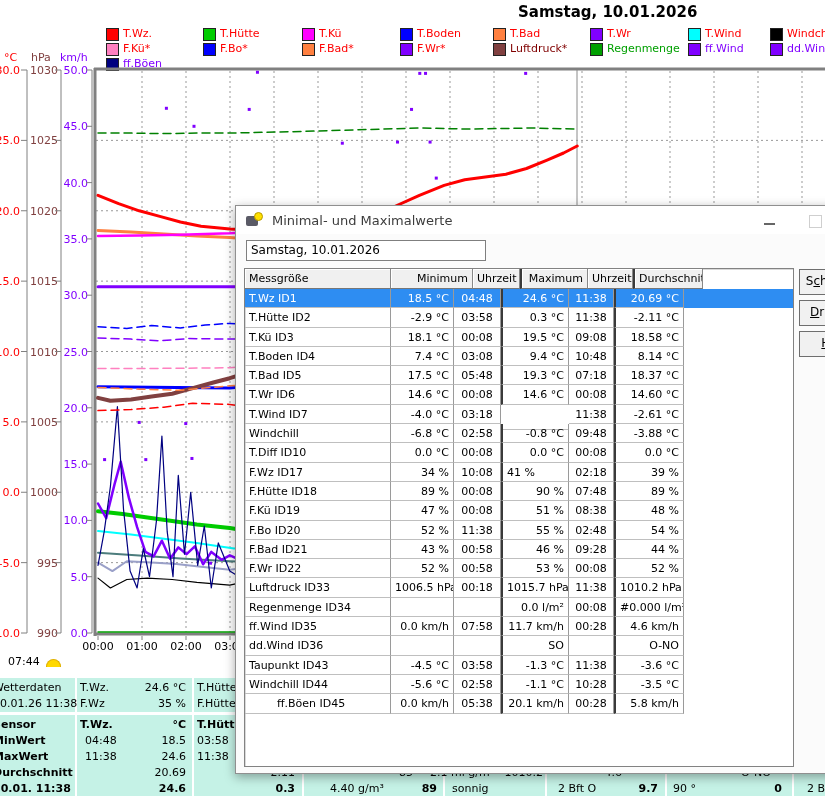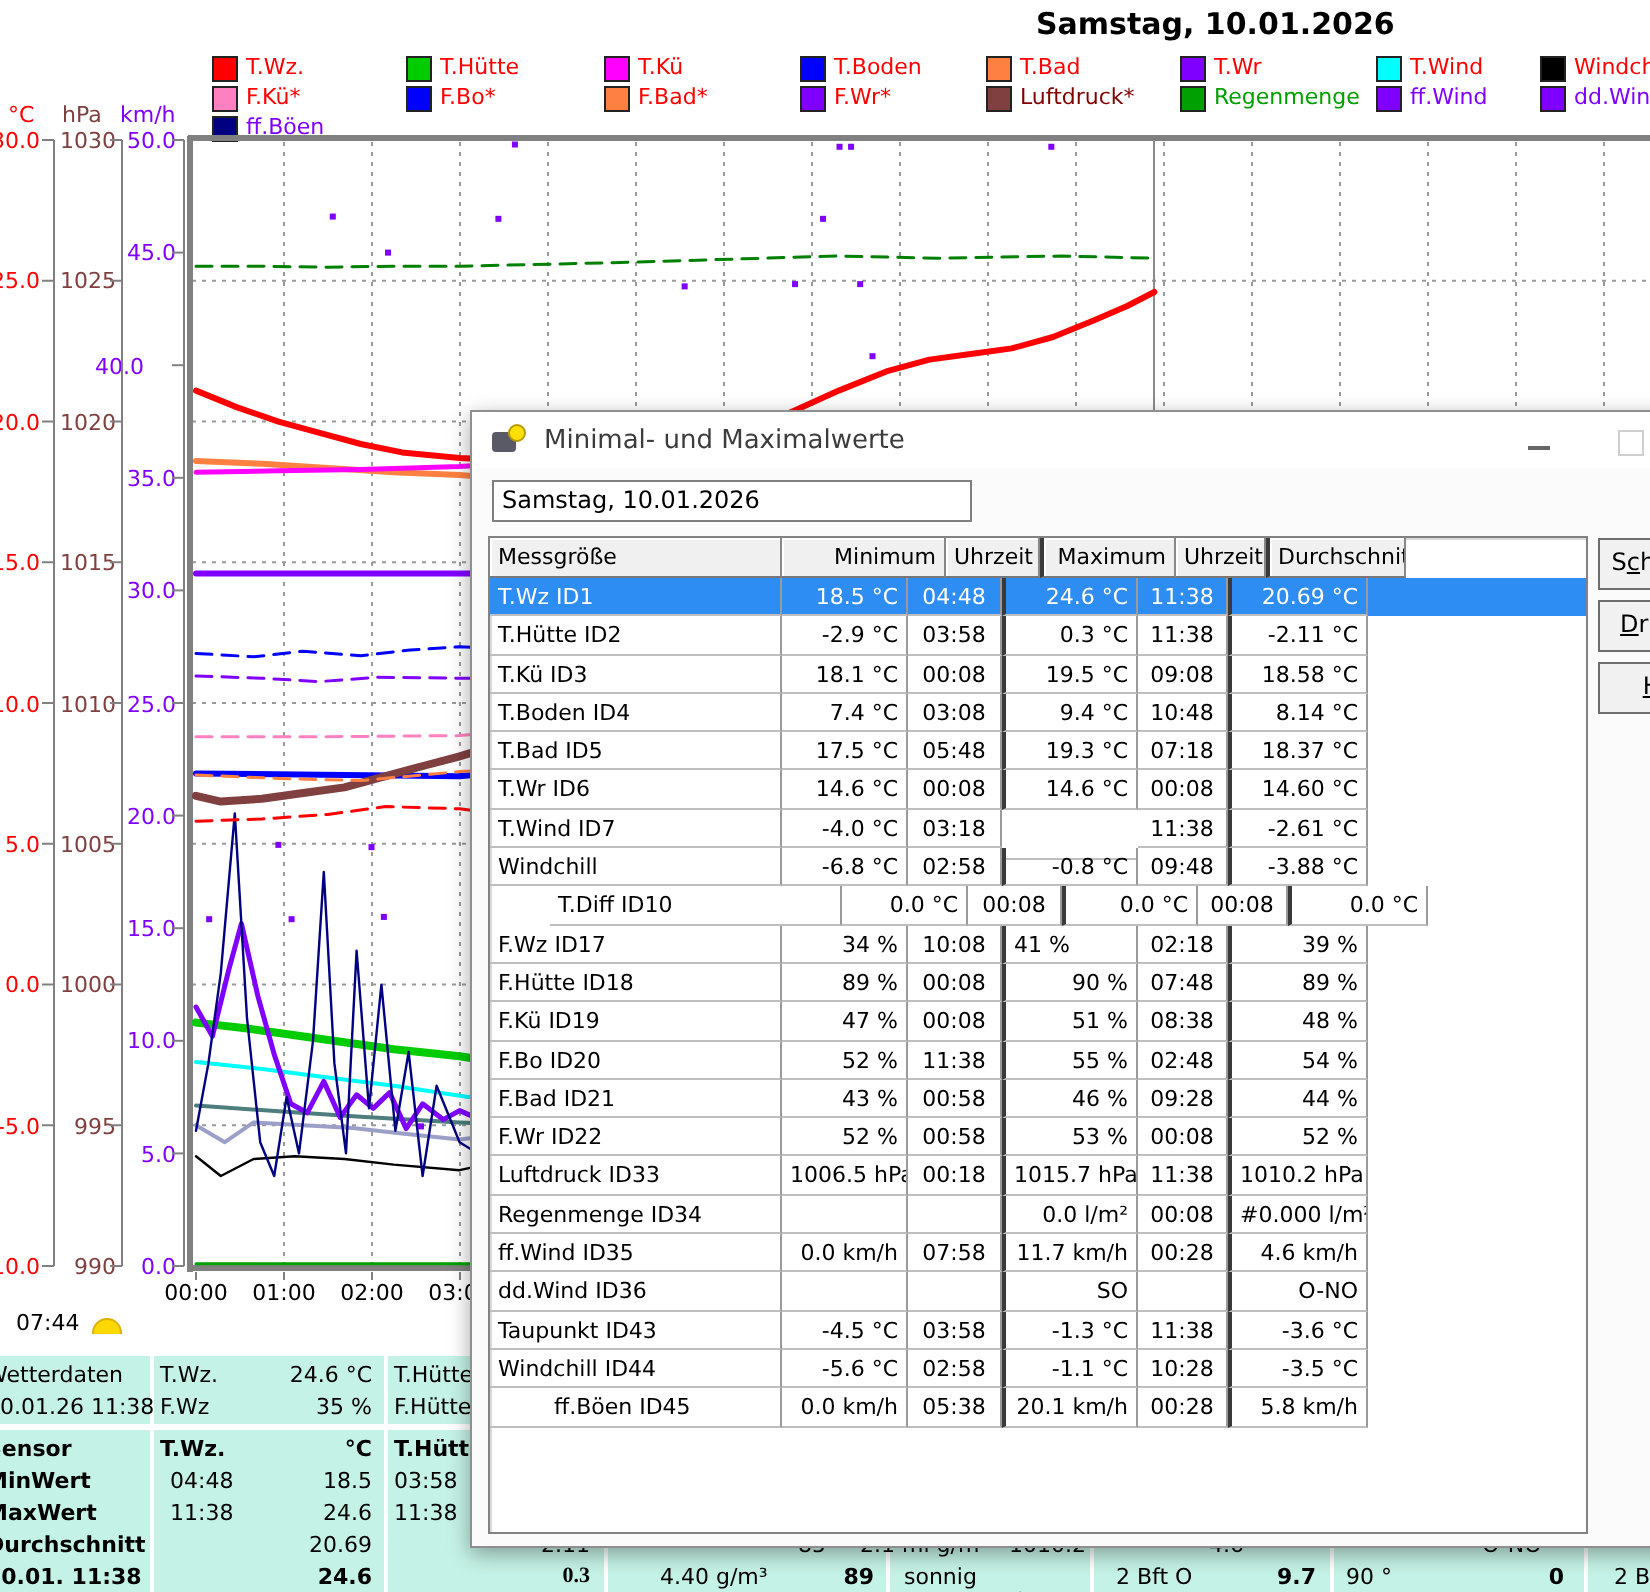--- a/index.html
+++ b/index.html
@@ -142,21 +142,21 @@
       <div class="tick-lb" style="left: 12px; top: 135.375px; color: rgb(128, 64, 64);">1025</div>
       <div class="tick-lb" style="left: 12px; top: 205.75px; color: rgb(128, 64, 64);">1020</div>
       <div class="tick-lb" style="left: 12px; top: 276.125px; color: rgb(128, 64, 64);">1015</div>
       <div class="tick-lb" style="left: 12px; top: 346.5px; color: rgb(128, 64, 64);">1010</div>
       <div class="tick-lb" style="left: 12px; top: 416.875px; color: rgb(128, 64, 64);">1005</div>
       <div class="tick-lb" style="left: 12px; top: 487.25px; color: rgb(128, 64, 64);">1000</div>
       <div class="tick-lb" style="left: 12px; top: 557.625px; color: rgb(128, 64, 64);">995</div>
       <div class="tick-lb" style="left: 12px; top: 628px; color: rgb(128, 64, 64);">990</div>
       <div class="tick-lb" style="left: 42px; top: 65px; color: rgb(128, 0, 255);">50.0</div>
       <div class="tick-lb" style="left: 42px; top: 121.3px; color: rgb(128, 0, 255);">45.0</div>
-      <div class="tick-lb" style="left: 26px; top: 177.6px; color: rgb(128, 0, 255);">40.0</div>
+      <div class="tick-lb" style="left: 42px; top: 177.6px; color: rgb(128, 0, 255);">40.0</div>
       <div class="tick-lb" style="left: 42px; top: 233.9px; color: rgb(128, 0, 255);">35.0</div>
       <div class="tick-lb" style="left: 42px; top: 290.2px; color: rgb(128, 0, 255);">30.0</div>
       <div class="tick-lb" style="left: 42px; top: 346.5px; color: rgb(128, 0, 255);">25.0</div>
       <div class="tick-lb" style="left: 42px; top: 402.8px; color: rgb(128, 0, 255);">20.0</div>
       <div class="tick-lb" style="left: 42px; top: 459.1px; color: rgb(128, 0, 255);">15.0</div>
       <div class="tick-lb" style="left: 42px; top: 515.4px; color: rgb(128, 0, 255);">10.0</div>
       <div class="tick-lb" style="left: 42px; top: 571.7px; color: rgb(128, 0, 255);">5.0</div>
       <div class="tick-lb" style="left: 42px; top: 628px; color: rgb(128, 0, 255);">0.0</div>
     </div>
 
@@ -328,21 +328,21 @@
       <div class="t b" style="top: 51px; left: -7px;">Durchschnitt</div>
       <div class="t" style="top: 51px; right: 639px;">20.69</div>
       <div class="t" style="top: 51px; right: 530px;">-2.11</div>
       <div class="t" style="top: 51px; right: 412px;">85</div>
       <div class="t" style="top: 51px; left: 430px;">2.1 ml g/m³</div>
       <div class="t" style="top: 51px; right: 282px;">1010.2</div>
       <div class="t" style="top: 51px; right: 203px;">4.6</div>
       <div class="t" style="top: 51px; left: 741px;">O-NO</div>
       <div class="t b" style="top: 67px; left: -7px;">10.01. 11:38</div>
       <div class="t b" style="top: 67px; right: 639px;">24.6</div>
-      <div class="t b" style="top: 67px; right: 530px; font-family: Liberation Serif, serif;">0.3</div>
+      <div class="t b" style="top: 67px; right: 530px;">0.3</div>
       <div class="t" style="top: 67px; left: 330px;">4.40 g/m³</div>
       <div class="t b" style="top: 67px; right: 388px;">89</div>
       <div class="t" style="top: 67px; left: 452px;">sonnig</div>
       <div class="t b" style="top: 79px; right: 284px; text-align: center;">↑1015.7</div>
       <div class="t" style="top: 67px; left: 558px;">2 Bft O</div>
       <div class="t b" style="top: 67px; right: 167px;">9.7</div>
       <div class="t" style="top: 67px; left: 673px;">90 °</div>
       <div class="t b" style="top: 67px; right: 43px;">0</div>
       <div class="t" style="top: 67px; left: 807px;">2 Bft O</div>
     </div>
@@ -426,21 +426,21 @@
           </div>
           <div class="drow">
             <div class="dcell" style="width: 146px; text-align: left;">Windchill</div>
             <div class="dcell" style="width: 63px; text-align: right;">-6.8 °C</div>
             <div class="dcell" style="width: 47px; text-align: center;">02:58</div>
             <div class="dcell hv" style="width: 68px; text-align: right;">-0.8 °C</div>
             <div class="dcell" style="width: 45px; text-align: center;">09:48</div>
             <div class="dcell hv" style="width: 70px; text-align: right;">-3.88 °C</div>
           </div>
           <div class="drow">
-            <div class="dcell" style="width: 146px; text-align: left; margin-left: 30px;">T.Diff ID10</div>
+            <div class="dcell" style="width: 146px; text-align: left;">T.Diff ID10</div>
             <div class="dcell" style="width: 63px; text-align: right;">0.0 °C</div>
             <div class="dcell" style="width: 47px; text-align: center;">00:08</div>
             <div class="dcell hv" style="width: 68px; text-align: right;">0.0 °C</div>
             <div class="dcell" style="width: 45px; text-align: center;">00:08</div>
             <div class="dcell hv" style="width: 70px; text-align: right;">0.0 °C</div>
           </div>
           <div class="drow">
             <div class="dcell" style="width: 146px; text-align: left;">F.Wz ID17</div>
             <div class="dcell" style="width: 63px; text-align: right;">34 %</div>
             <div class="dcell" style="width: 47px; text-align: center;">10:08</div>

